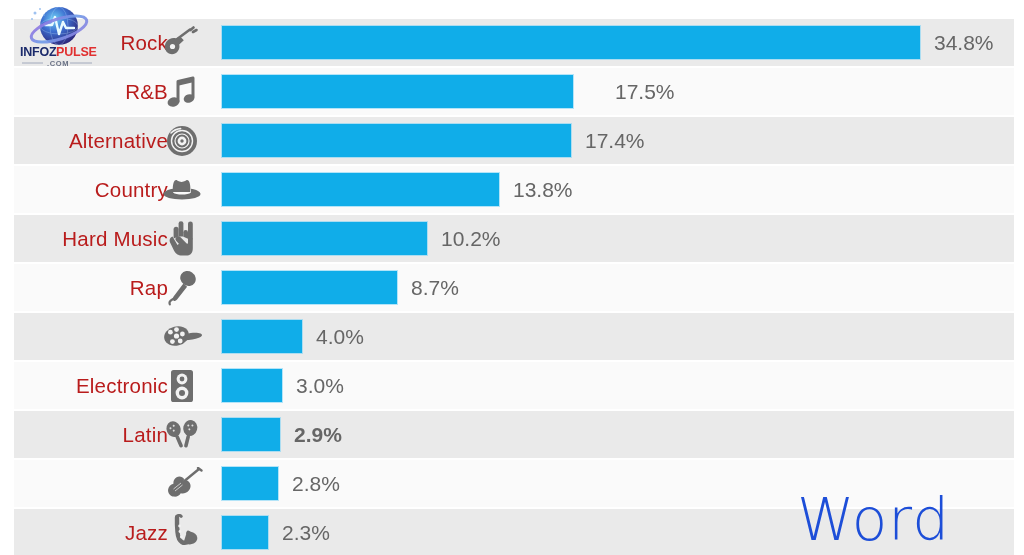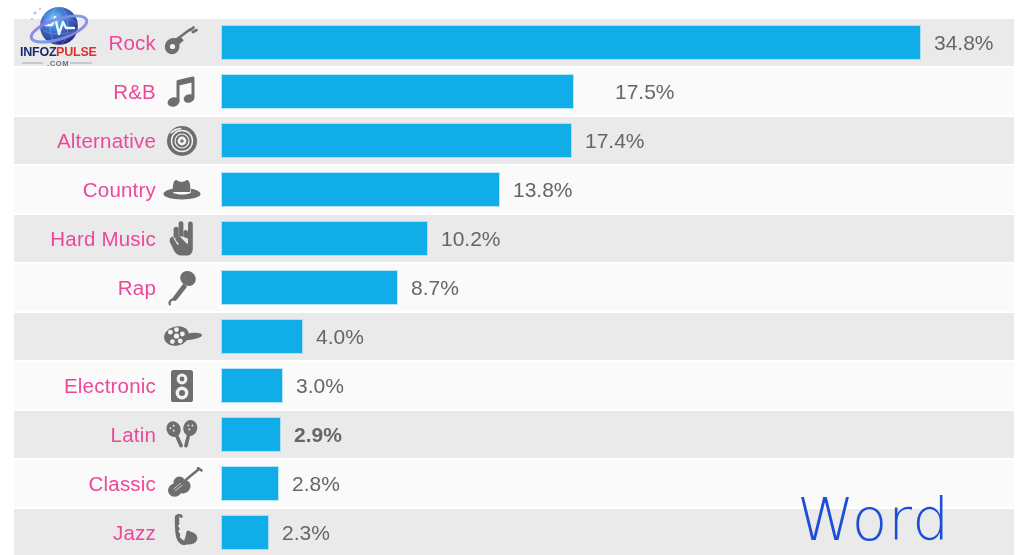--- a/index.html
+++ b/index.html
@@ -58,28 +58,28 @@
   }
   .row.alt .stripe {
     background: #eaeaea;
   }
   .row.plain .stripe {
     background: #fafafa;
   }
 
   .label {
     position: absolute;
-    left: 0;
+    left: 12px;
     top: 0;
     width: 156px;
     height: 49px;
     line-height: 49px;
     text-align: right;
     font-size: 20.5px;
-    color: #ec4899;
+    color: #b91c1c;
     letter-spacing: 0.2px;
     white-space: nowrap;
   }
 
   .icon {
     position: absolute;
     left: 160px;
     top: 0;
     width: 44px;
     height: 49px;
@@ -307,21 +307,20 @@
                 <circle cx="27.5" cy="11.5" r="1"></circle>
               </g>
             </g>
           </svg>
         </div>
         <div class="bar" style="width: 58px;"></div>
         <div class="value" style="left: 294px; font-weight: bold;">2.9%</div>
       </div>
       <div class="row plain">
         <div class="stripe"></div>
-        <div class="label">Classic</div>
         <div class="icon">
           <svg width="42" height="34" viewBox="0 0 42 34">
             <g fill="none" stroke="currentColor" stroke-width="2.4" stroke-linecap="round">
               <path d="M24 13.5 L38 2"></path>
               <path d="M37 1 L40.5 3.5"></path>
             </g>
             <path d="M22.5 13.2c2.6-.6 5 .6 6.3 2.8c1.4 2.4 .9 5.6-1.2 7.8c-2.3 2.4-5.4 3.2-7.8 2.4c-1.4 2.3-4 3.7-6.8 3.4c-3.8-.4-6.4-3.6-5.9-7.2c.4-2.9 2.6-5.1 5.3-5.7c-.3-2.6 .9-5.2 3.2-6.4c2.8-1.5 6-.6 7.6 1.9z" fill="currentColor"></path>
             <g stroke="#f2f2f2" stroke-width="1" opacity="0.7">
               <path d="M12.5 22 L20 16"></path>
               <path d="M14 24 L21.5 18"></path>

